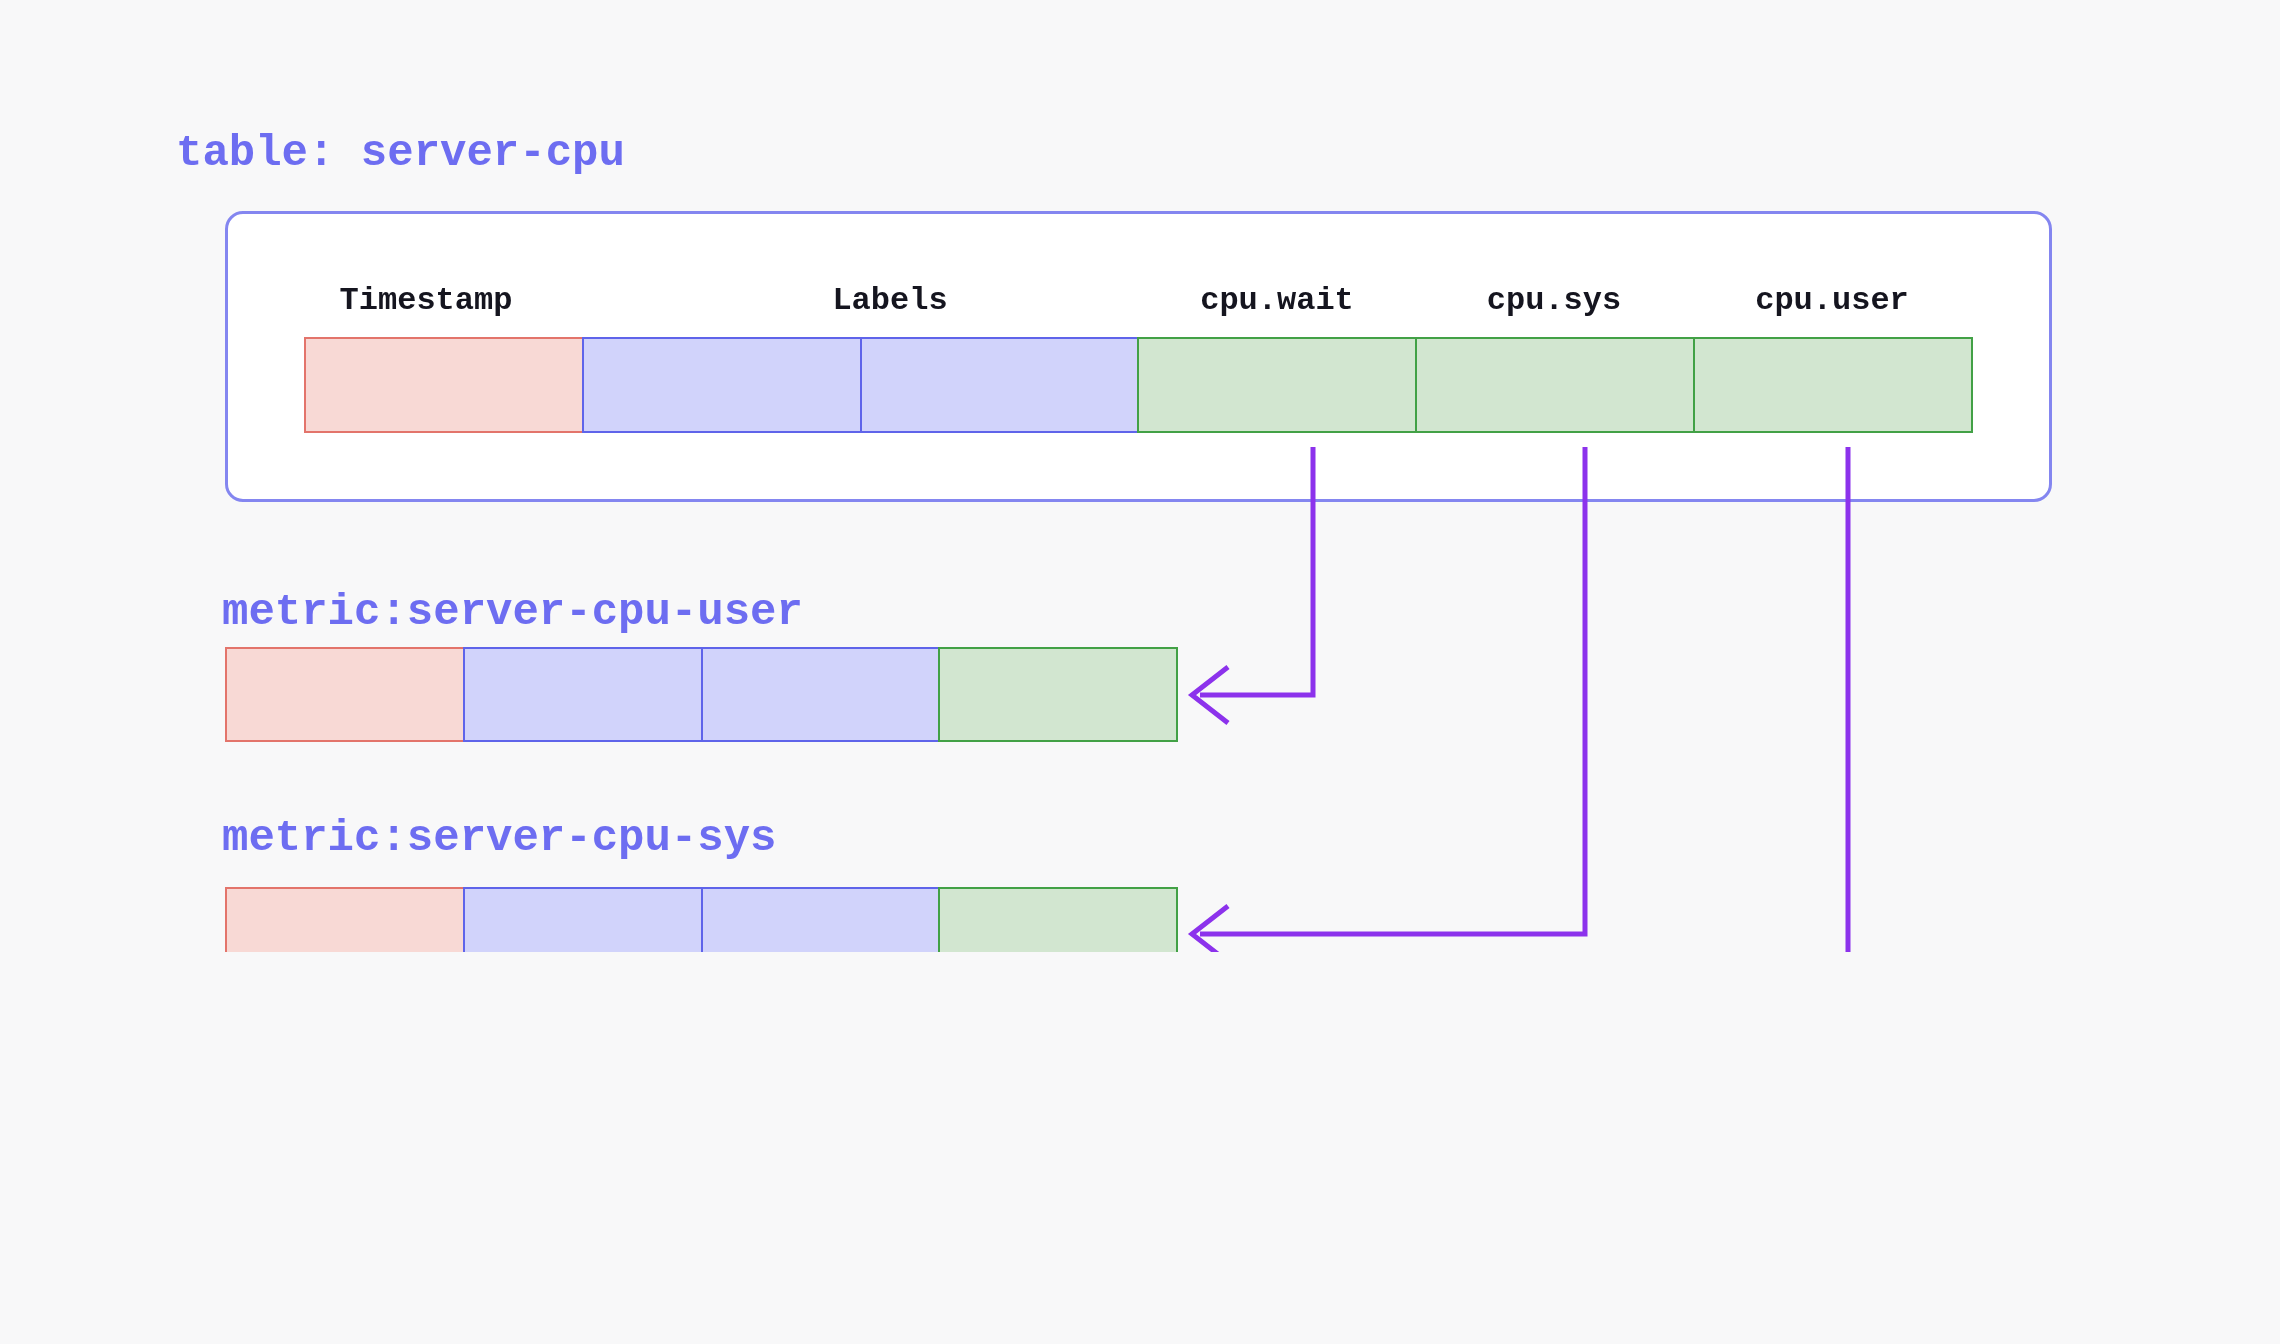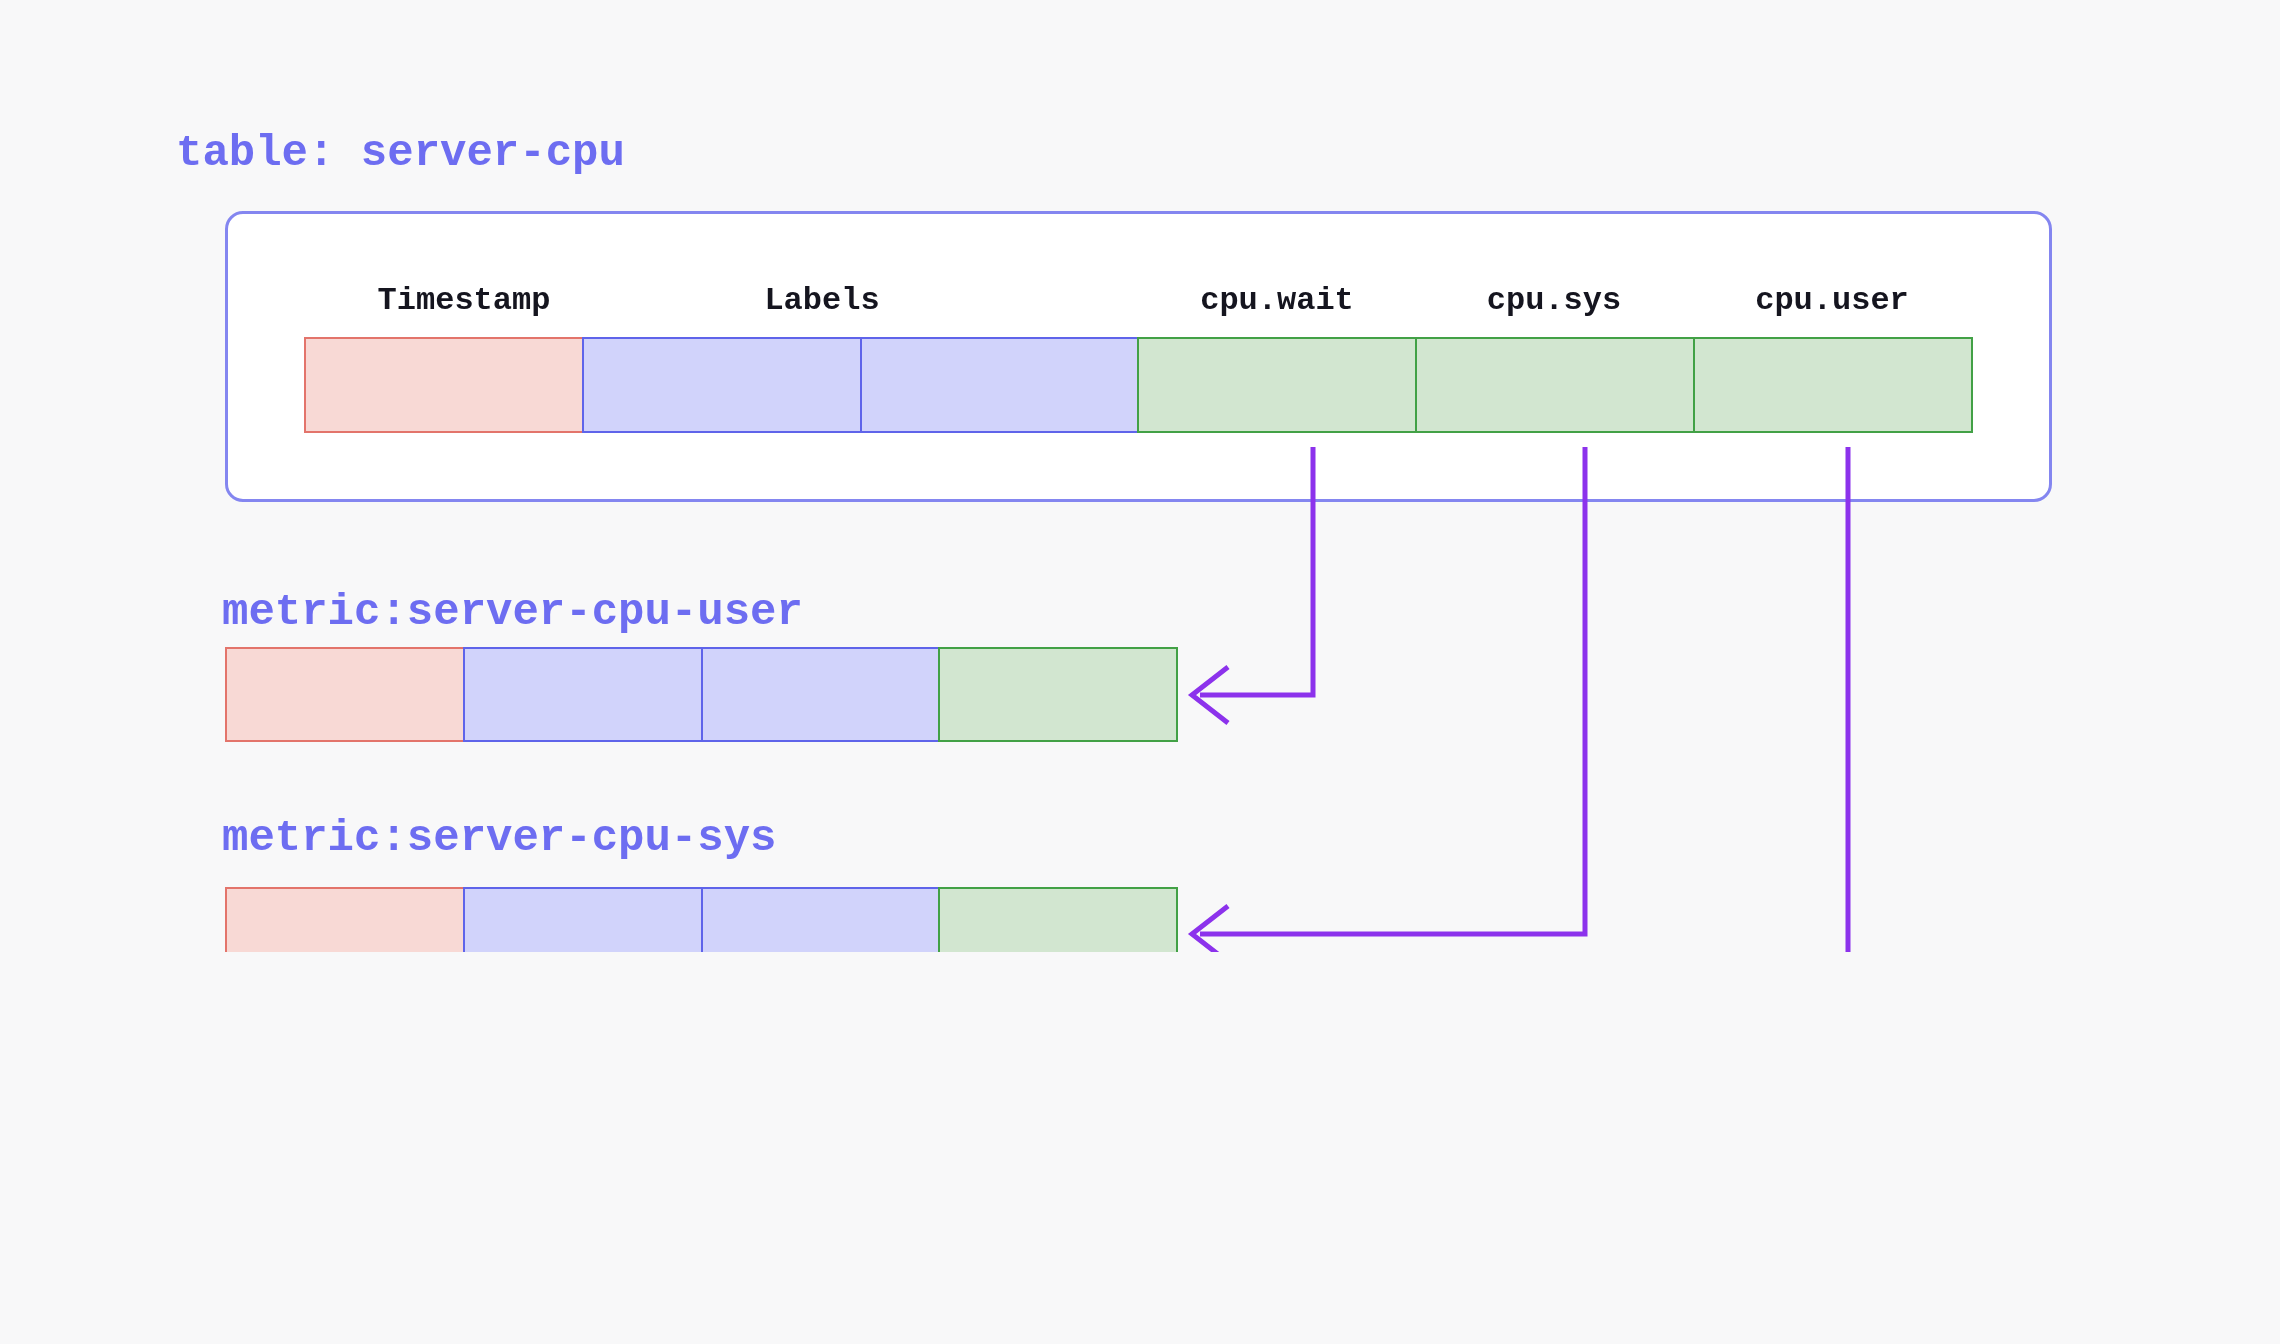--- a/index.html
+++ b/index.html
@@ -48,22 +48,22 @@
   }
   .col-header {
     position: absolute;
     top: 282px;
     transform: translateX(-50%);
     font-size: 32px;
     font-weight: 700;
     color: var(--header-text);
     white-space: pre;
   }
-  .col-header.c0 { left: 464px; }
-  .col-header.c1 { left: 822px; }
+  .col-header.c0 { left: 426px; }
+  .col-header.c1 { left: 890px; }
   .col-header.c2 { left: 1277px; }
   .col-header.c3 { left: 1554px; }
   .col-header.c4 { left: 1832px; }
 
   .cells-row {
     position: absolute;
     display: flex;
   }
   .cells-row.table-cells {
     left: 304px;

